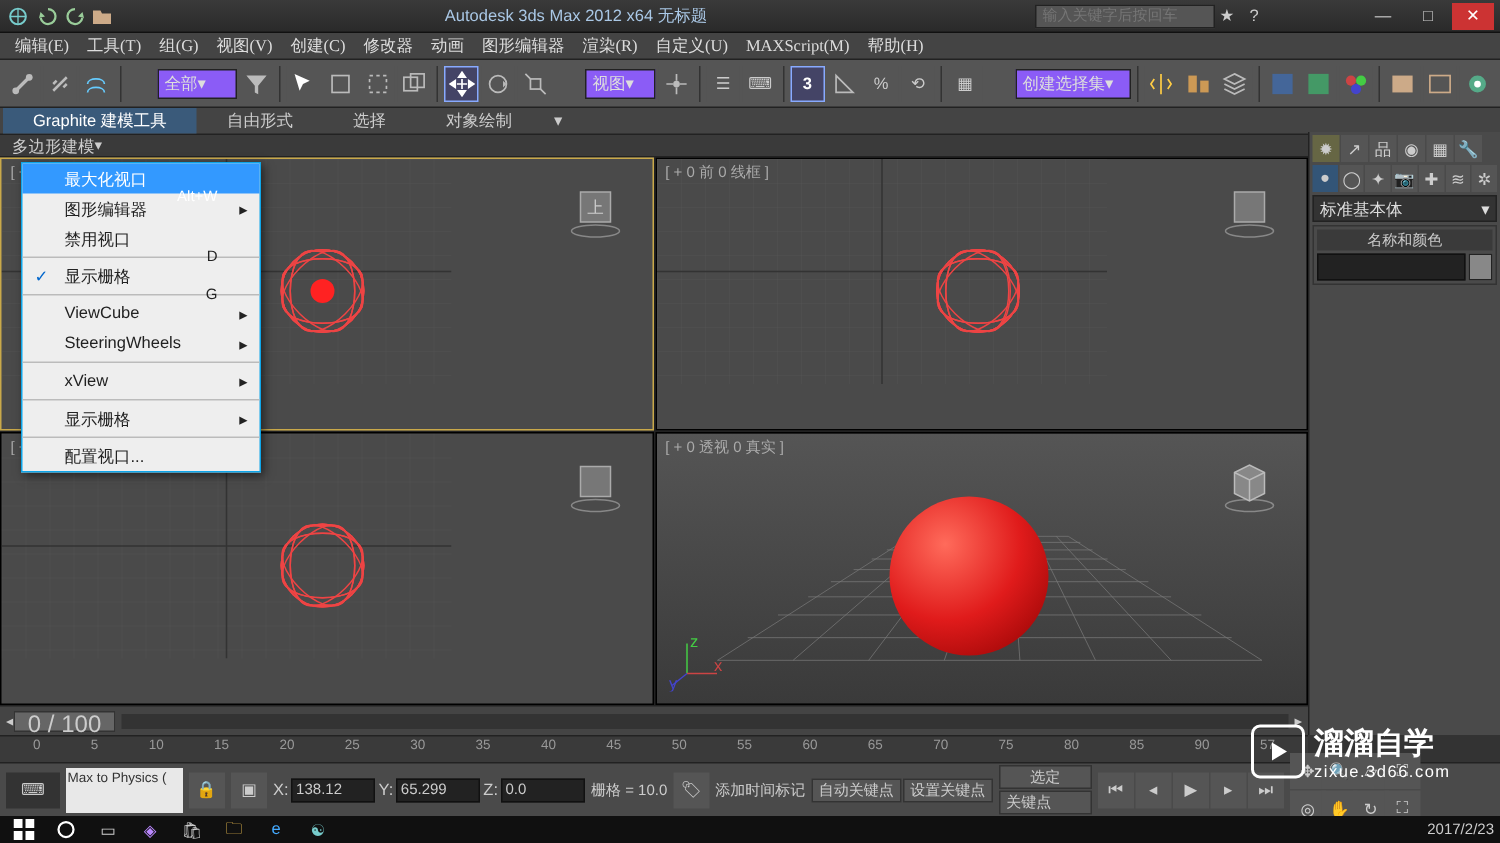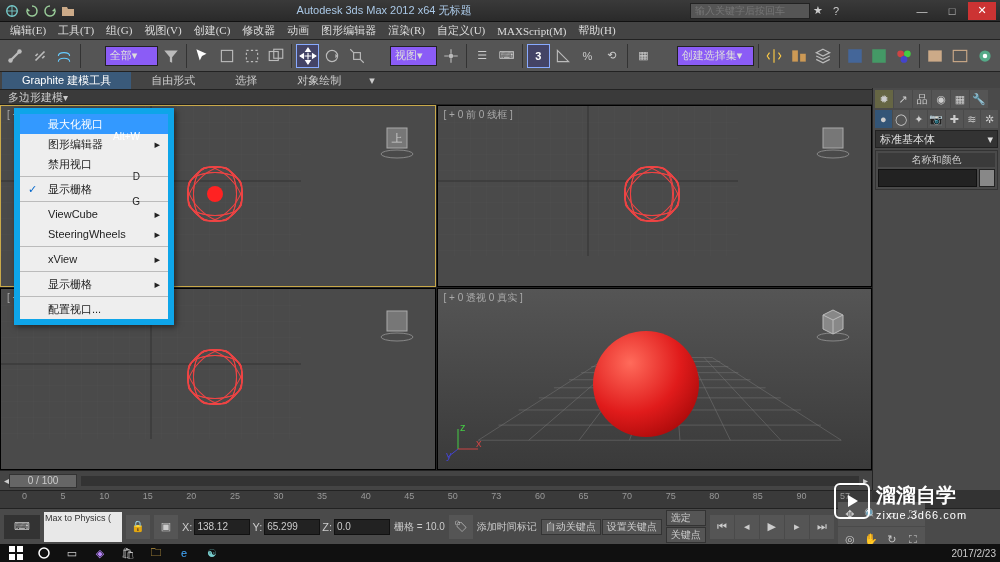--- a/index.html
+++ b/index.html
@@ -42,21 +42,21 @@
 .vcube { position:absolute; top:14px; right:18px; width:40px; height:40px; }
 
 
 .wf-sphere{position:absolute;border-radius:50%;}
 .wire-lines{position:absolute;inset:0;border-radius:50%;border:1px solid #e44;}
 .wire-lines::before,.wire-lines::after{content:"";position:absolute;border:1px solid #e44;border-radius:50%;}
 .wire-lines::before{inset:10% 0;left:0;right:0;border-radius:50%/30%;}
 .wire-lines::after{inset:0 10%;top:0;bottom:0;border-radius:30%/50%;}
 
 
-.ctxmenu { position: absolute; top: 108px; left: 14px; width: 160px; background: #eee; border:6px solid #0ea5e9; box-shadow:2px 2px 6px rgba(0,0,0,.5); z-index:100;}
+.ctxmenu { position: absolute; top: 108px; left: 14px; width: 160px; background: #eee; border:1px solid #0ea5e9; box-shadow:2px 2px 6px rgba(0,0,0,.5); z-index:100;}
 .ctx-item { height: 20px; display:flex; align-items:center; padding:0 8px 0 28px; position:relative; color:#222;}
 .ctx-item.hl { background:#3399ff; color:#fff; }
 .ctx-sep { height:1px; background:#bbb; margin:2px 0;}
 .ctx-arrow { position:absolute; right:8px; }
 .ctx-check { position:absolute; left:8px; color:#06c; }
 .ctx-sc { position:absolute; right:28px; font-size:10px;margin-top:24px;}
 
 
 .cmd-panel { position:absolute; top:88px; right:0; width:128px; bottom:72px; background:#4a4a4a; border-left:1px solid #222; padding:2px;}
 .cmd-row{display:flex;gap:1px;margin-bottom:2px;}
@@ -466,38 +466,38 @@
     <div class="cmd-title">名称和颜色</div>
     <div style="display:flex;gap:2px">
         <input class="cmd-input" style="">
         <span style="width:18px;height:18px;background:#888;border:1px solid #222"></span>
       </div>
   </div>
 </div>
 
 <div class="timeslider">
   <span style="color:#ccc;font-size:10px">◂</span>
-  <div style="flex:0 0 68px;height:14px;background:#666;border:1px solid #333;text-align:center;font-size:10px">0 / 100</div>
+  <div style="flex:0 0 68px;height:14px;background:#666;border:1px solid #333;text-align:center;font-size:16px">0 / 100</div>
   <div style="flex:1;height:10px;background:#333;margin:0 4px"></div>
   <span style="color:#ccc;font-size:10px">▸</span>
 </div>
 <div class="timetrack">
   <div class="ticks">
     <span class="tick">0</span>
       <span class="tick">5</span>
       <span class="tick">10</span>
       <span class="tick">15</span>
       <span class="tick">20</span>
       <span class="tick">25</span>
       <span class="tick">30</span>
       <span class="tick">35</span>
       <span class="tick">40</span>
       <span class="tick">45</span>
       <span class="tick">50</span>
-      <span class="tick">73</span>
+      <span class="tick">55</span>
       <span class="tick">60</span>
       <span class="tick">65</span>
       <span class="tick">70</span>
       <span class="tick">75</span>
       <span class="tick">80</span>
       <span class="tick">85</span>
       <span class="tick">90</span>
       <span class="tick">57</span>
   </div>
 </div>
@@ -516,21 +516,21 @@
       <input class="coord-field" value="0.0" style="">
   </div>
   <span style="font-size:10px">栅格 = 10.0</span>
   <span class="tbtn">🏷</span>
   <span style="font-size:10px">添加时间标记</span>
   <div style="display:flex;flex-direction:row;gap:1px">
     <span style="background:#555;border:1px solid #333;padding:0 4px;font-size:10px">自动关键点</span>
     <span style="background:#555;border:1px solid #333;padding:0 4px;font-size:10px">设置关键点</span>
   </div>
   <div style="display:flex;flex-direction:column;gap:1px">
-    <span style="background:#555;border:1px solid #333;padding:0 4px;font-size:10px">选定</span>
+    <span style="background:#555;border:1px solid #333;padding:0 20px;font-size:10px">选定</span>
     <span style="background:#555;border:1px solid #333;padding:0 4px;font-size:10px">关键点</span>
   </div>
   <div style="display:flex;gap:1px">
     <span class="tbtn">⏮</span>
     <span class="tbtn">◂</span>
     <span class="tbtn">▶</span>
     <span class="tbtn">▸</span>
     <span class="tbtn">⏭</span>
   </div>
   <div style="display:grid;grid-template-columns:repeat(4,20px);gap:1px">

